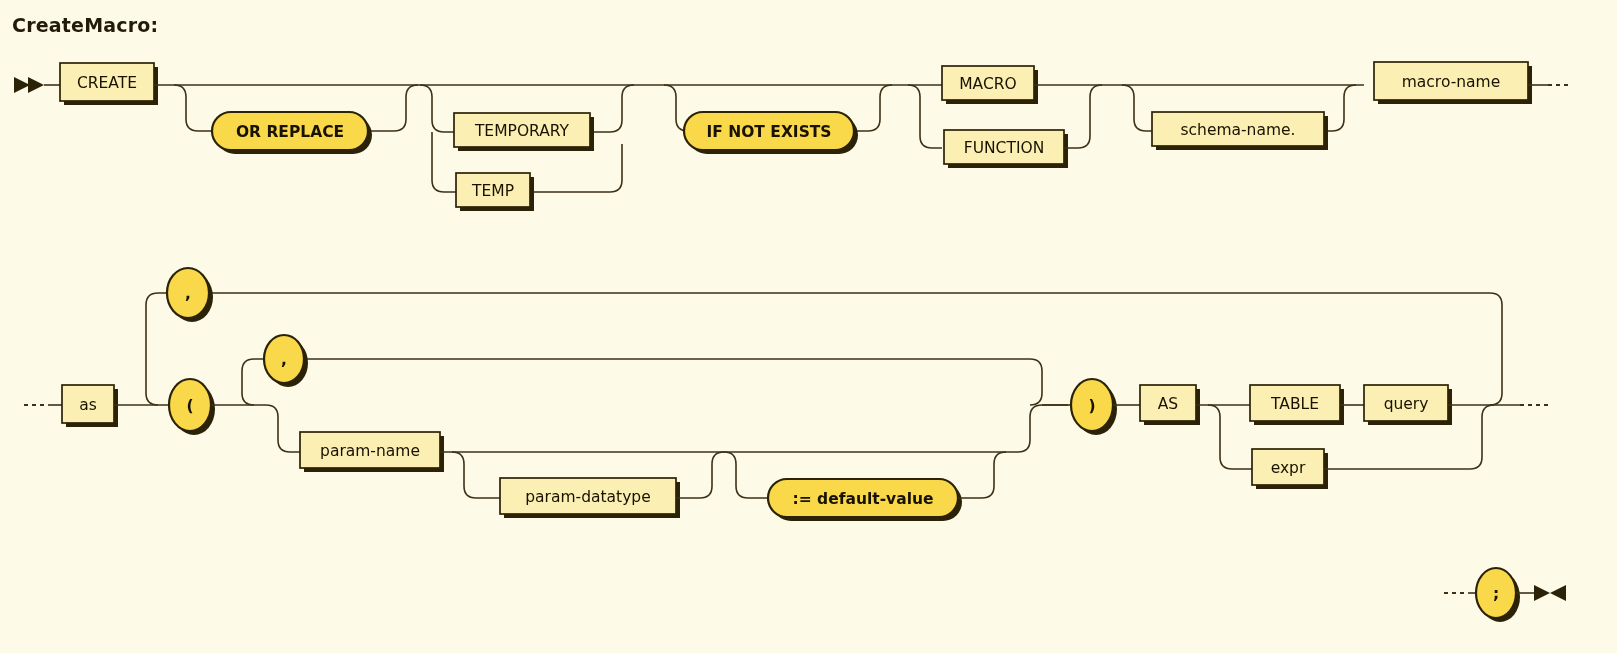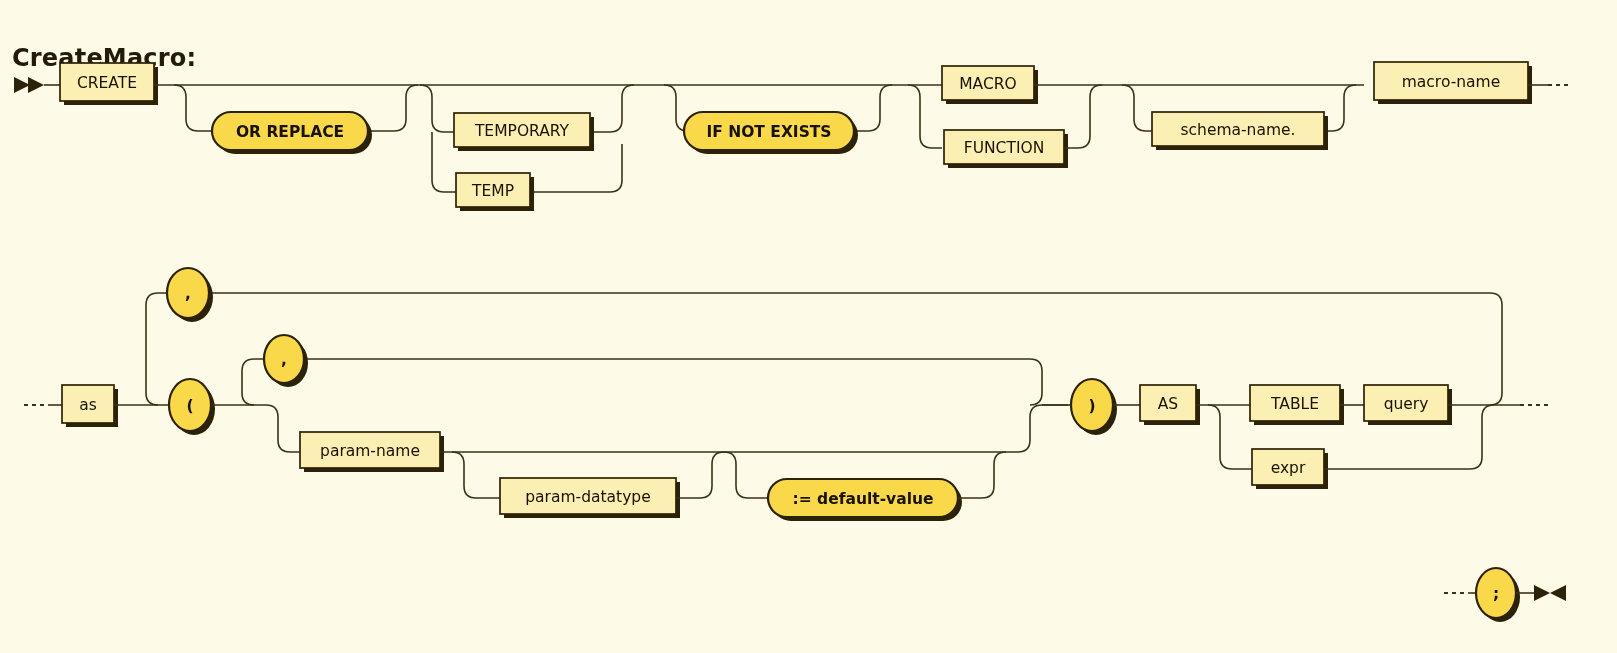--- a/index.html
+++ b/index.html
@@ -6,23 +6,22 @@
   body{
     width:1617px;height:653px;
     background:#FDFBE8;
     font-family:"DejaVu Sans", sans-serif;
     overflow:hidden;
     position:relative;
   }
   #diagram-title{
     position:absolute;left:12px;top:14px;
     font-family:"DejaVu Sans", sans-serif;
-    font-weight:bold;font-size:24px;color:#231a08;
+    font-weight:bold;font-size:19px;color:#231a08;
     letter-spacing:.2px;
-    margin-top:30px;
   }
   svg#rr{position:absolute;left:0;top:0;width:1617px;height:653px;}
   .ln{fill:none;stroke:#3d3117;stroke-width:1.6;}
   .ln-dot{fill:none;stroke:#3d3117;stroke-width:2.2;stroke-dasharray:4 4;}
   .shadow{fill:#2b2207;}
   .box-rect{fill:#FBEFB4;stroke:#2b2207;stroke-width:1.7;}
   .box-round{fill:#F9D849;stroke:#2b2207;stroke-width:2.2;}
   .txt{font-family:"DejaVu Sans", sans-serif;font-size:15.5px;fill:#191200;
        text-anchor:middle;dominant-baseline:central;}
   .txt-b{font-family:"DejaVu Sans", sans-serif;font-size:15.5px;font-weight:bold;

